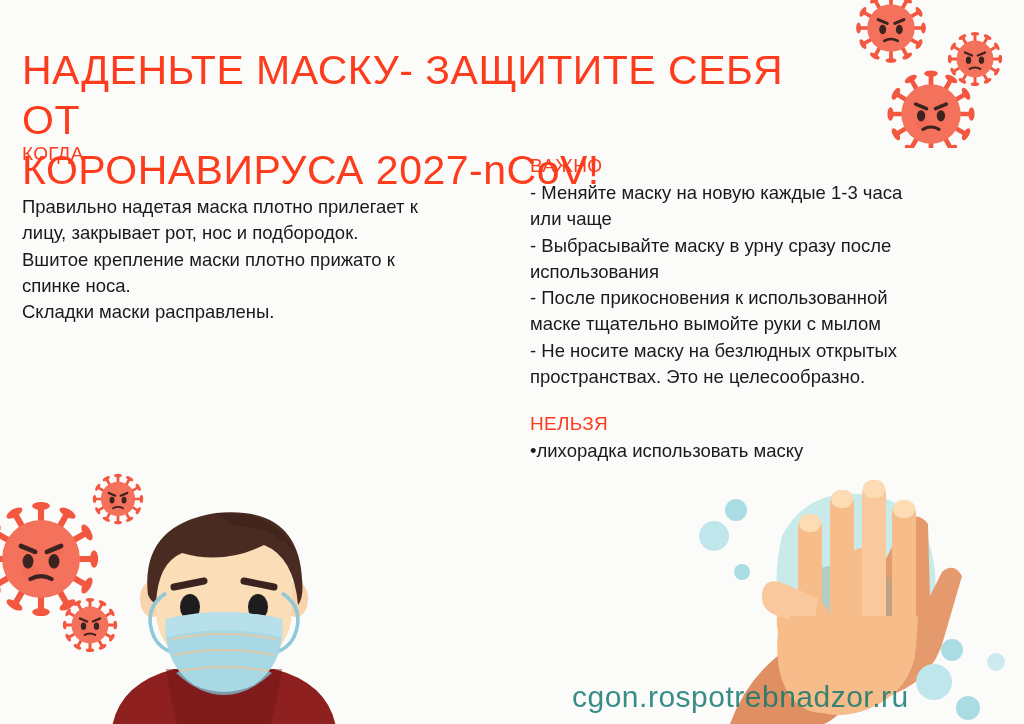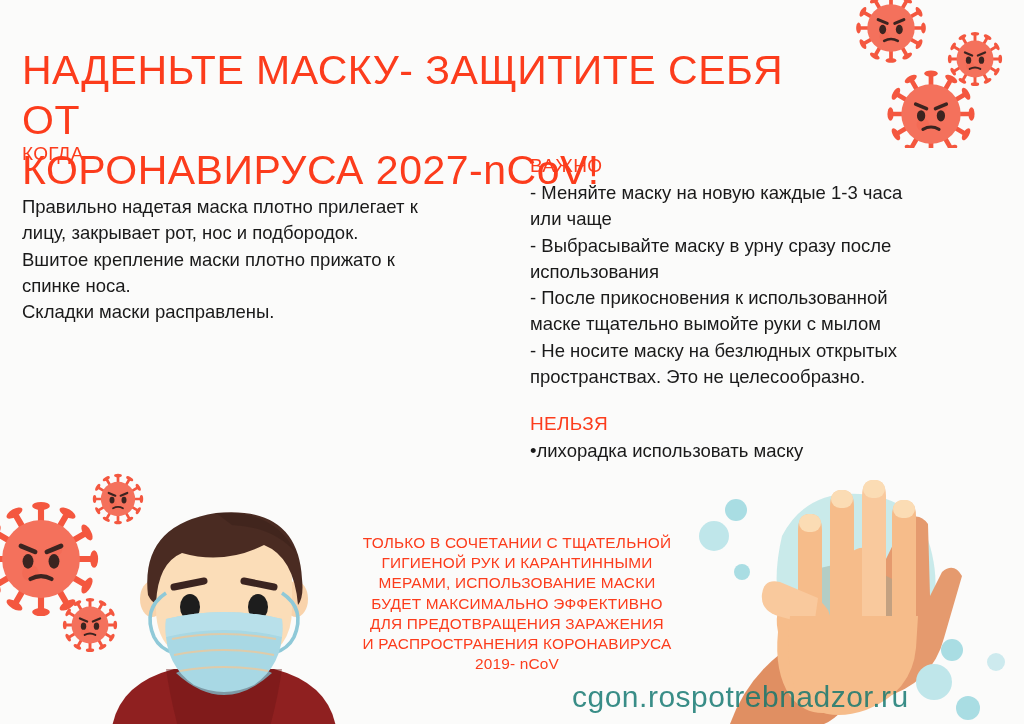--- a/index.html
+++ b/index.html
@@ -303,23 +303,16 @@
 использования
 - После прикосновения к использованной
 маске тщательно вымойте руки с мылом
 - Не носите маску на безлюдных открытых
 пространствах. Это не целесообразно.</p>
     <div class="gap-sm"></div>
     <div class="section-head">НЕЛЬЗЯ</div>
     <p class="para">•лихорадка использовать маску</p>
   </div>
 
-  <div class="slogan">ТОЛЬКО В СОЧЕТАНИИ С ТЩАТЕЛЬНОЙ
-ГИГИЕНОЙ РУК И КАРАНТИННЫМИ
-МЕРАМИ, ИСПОЛЬЗОВАНИЕ МАСКИ
-БУДЕТ МАКСИМАЛЬНО ЭФФЕКТИВНО
-ДЛЯ ПРЕДОТВРАЩЕНИЯ ЗАРАЖЕНИЯ
-И РАСПРОСТРАНЕНИЯ КОРОНАВИРУСА
-2019- nCoV</div>
 
   <div class="watermark">cgon.rospotrebnadzor.ru</div>
 
 </div>
 
 </body></html>

